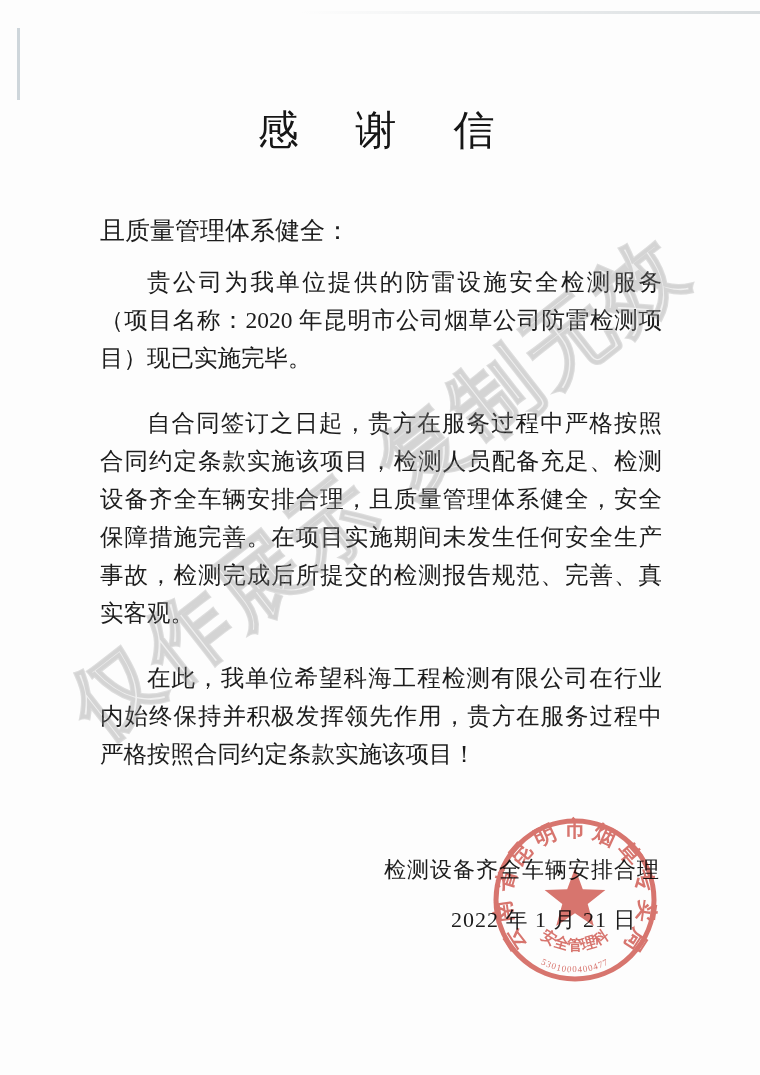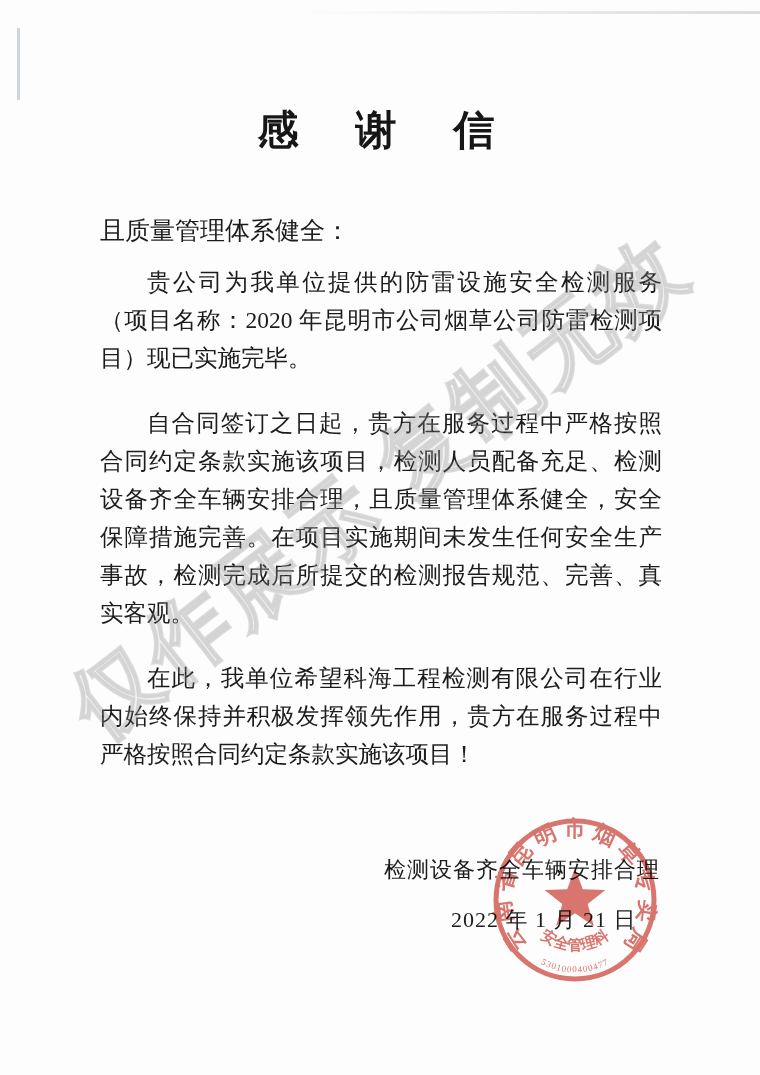--- a/index.html
+++ b/index.html
@@ -19,21 +19,21 @@
     background: linear-gradient(to right, rgba(170,180,185,0), rgba(170,180,185,0.45));
   }
   .scan-edge-left {
     position: absolute; top: 28px; left: 17px; width: 3px; height: 72px;
     background: rgba(160,175,185,0.5);
   }
 
   .title {
     position: absolute; top: 103px; left: 0; width: 100%;
     margin: 0; text-align: center;
-    font-size: 41px; font-weight: 700; letter-spacing: 8px;
+    font-size: 41px; font-weight: 400; letter-spacing: 8px;
     color: #161616;
   }
 
   .recipient {
     position: absolute; top: 216px; left: 100px;
     font-size: 25px; line-height: 30px;
   }
 
   .body-text {
     position: absolute; top: 263px; left: 100px; width: 562px;

